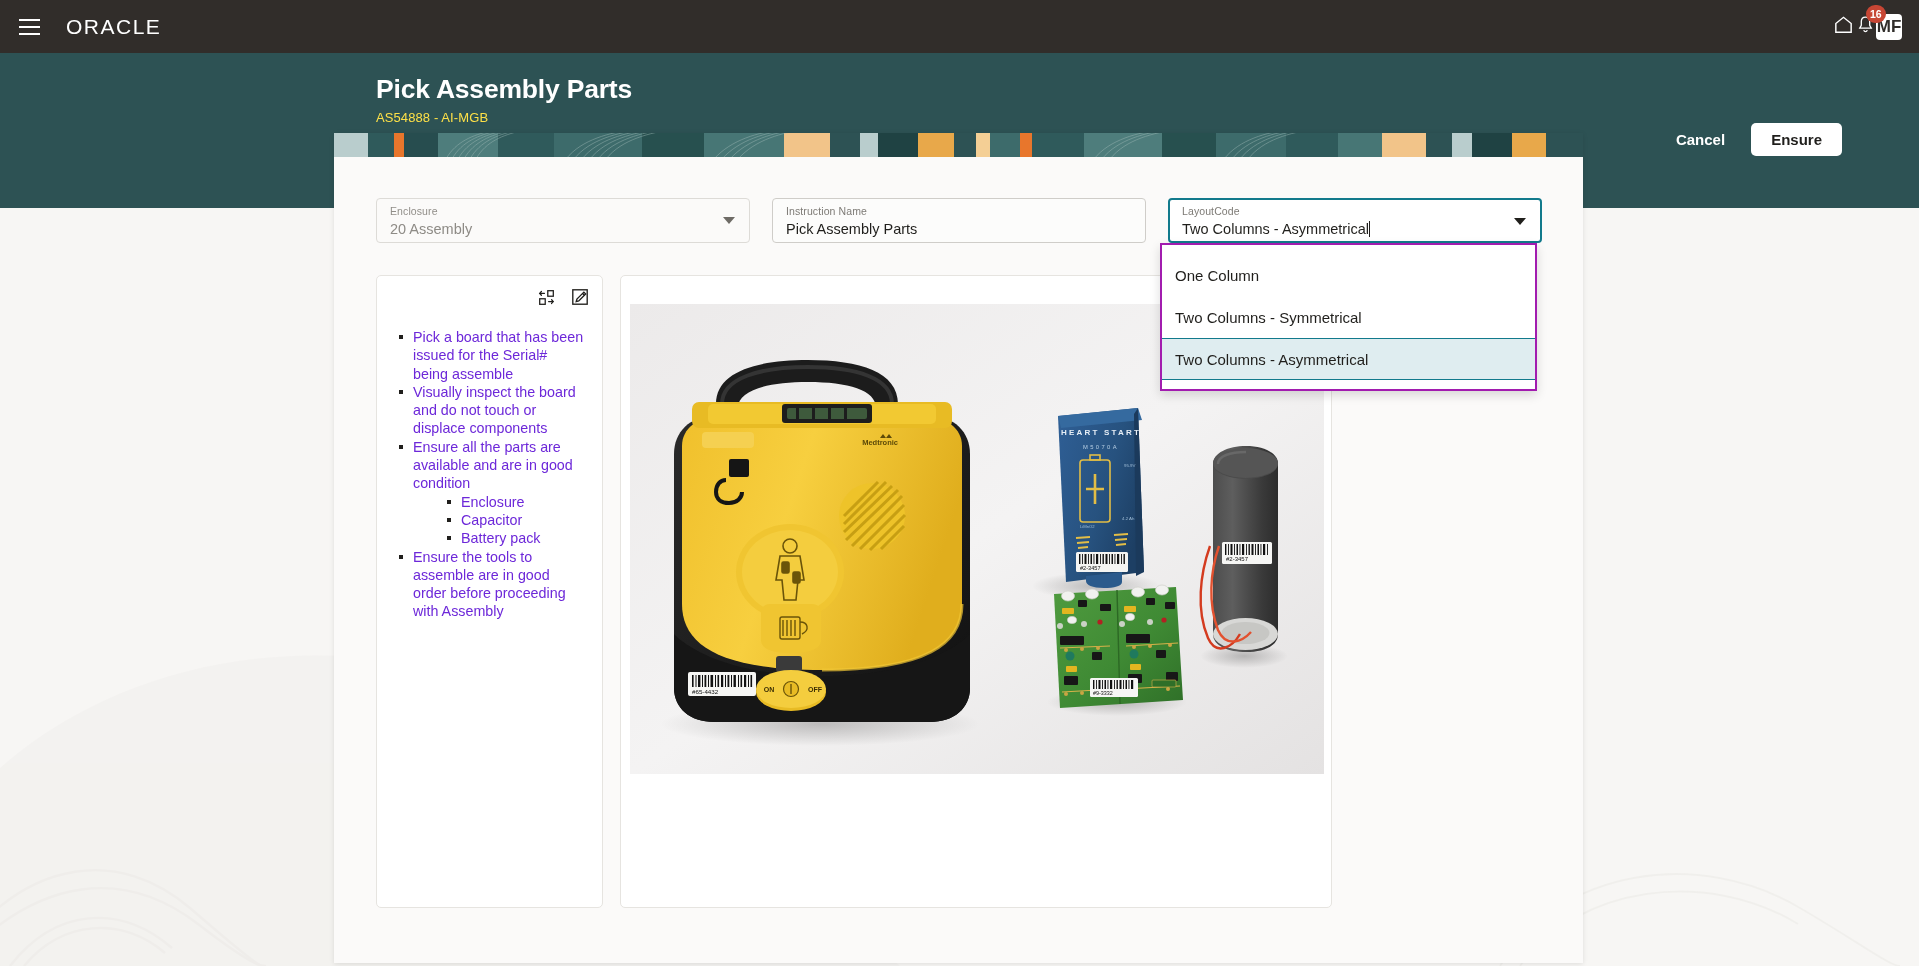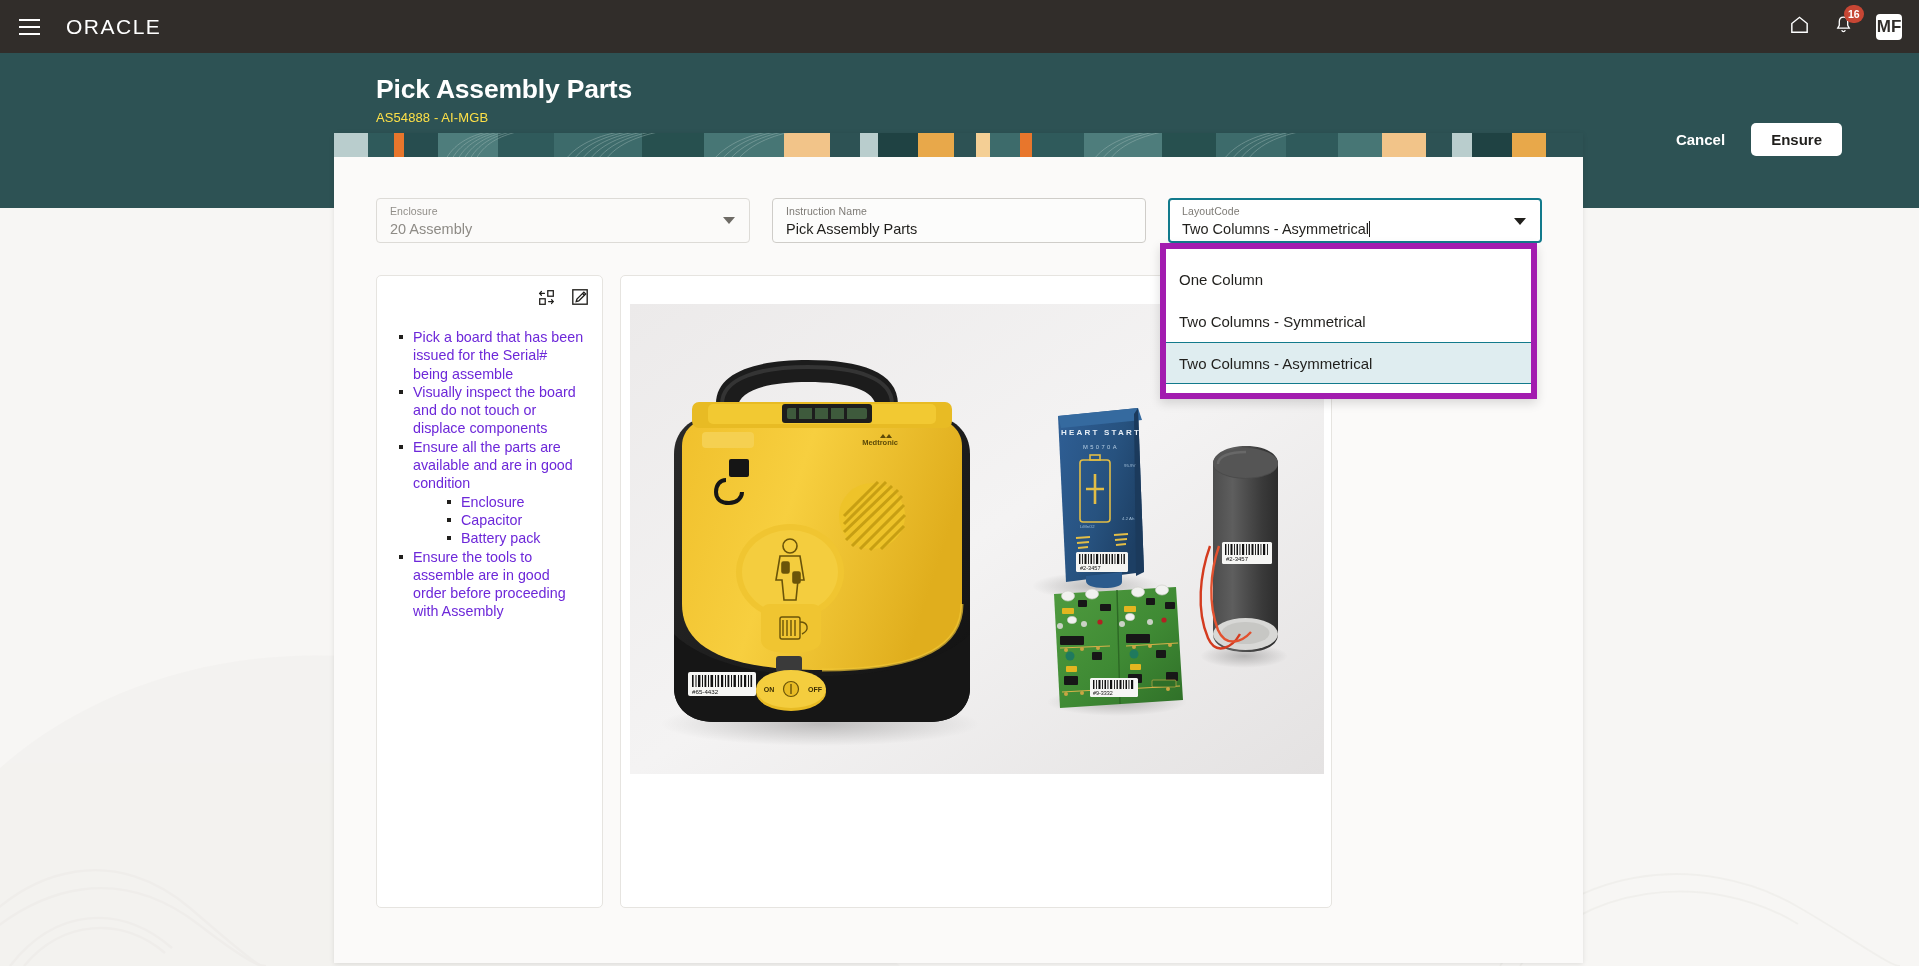--- a/index.html
+++ b/index.html
@@ -24,21 +24,21 @@
     display: flex; flex-direction: column; justify-content: center;
     align-items: center; gap: 5px; cursor: pointer;
   }
   .hamburger span { display: block; width: 21px; height: 2px; background: #fff; }
   .oracle-logo {
     margin-left: 20px; color: #fff;
     font-size: 21px; font-weight: 400; letter-spacing: 1.5px;
     font-family: "Liberation Sans", sans-serif;
   }
   .header-right {
-    margin-left: auto; display: flex; align-items: center; gap: 22px;
+    margin-left: auto; display: flex; align-items: center; 
     padding-right: 17px;
   }
   .home-icon, .bell-wrap { cursor: pointer; position: relative; }
   .bell-badge {
     position: absolute; top: -8px; left: 11px;
     min-width: 18px; height: 18px; border-radius: 9px;
     background: #c74634; color: #fff;
     font-size: 10.5px; font-weight: 700;
     display: flex; align-items: center; justify-content: center;
     padding: 0 4px;
@@ -140,21 +140,21 @@
   .text-cursor {
     display: inline-block; width: 1px; height: 16px;
     background: #201f1c; vertical-align: -3px;
   }
 
   
   .dropdown {
     position: absolute; left: 1160px; top: 243px;
     width: 377px;
     background: #fff;
-    border: 6px solid #a21caf;
+    border: 2px solid #a21caf;
     box-shadow: 0 4px 10px rgba(0,0,0,0.14);
     z-index: 40;
     padding: 9px 0 9px 0;
   }
   .dd-item {
     height: 42px; display: flex; align-items: center;
     padding-left: 13px;
     font-size: 15px; color: #201f1c;
     cursor: pointer;
   }

